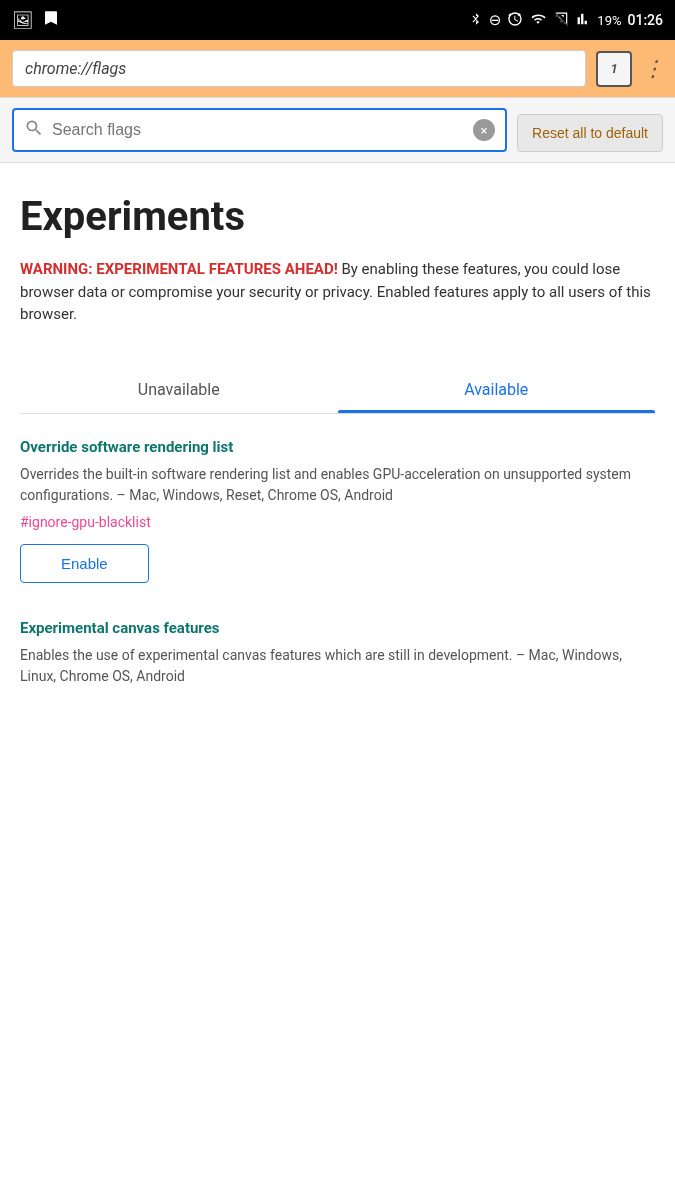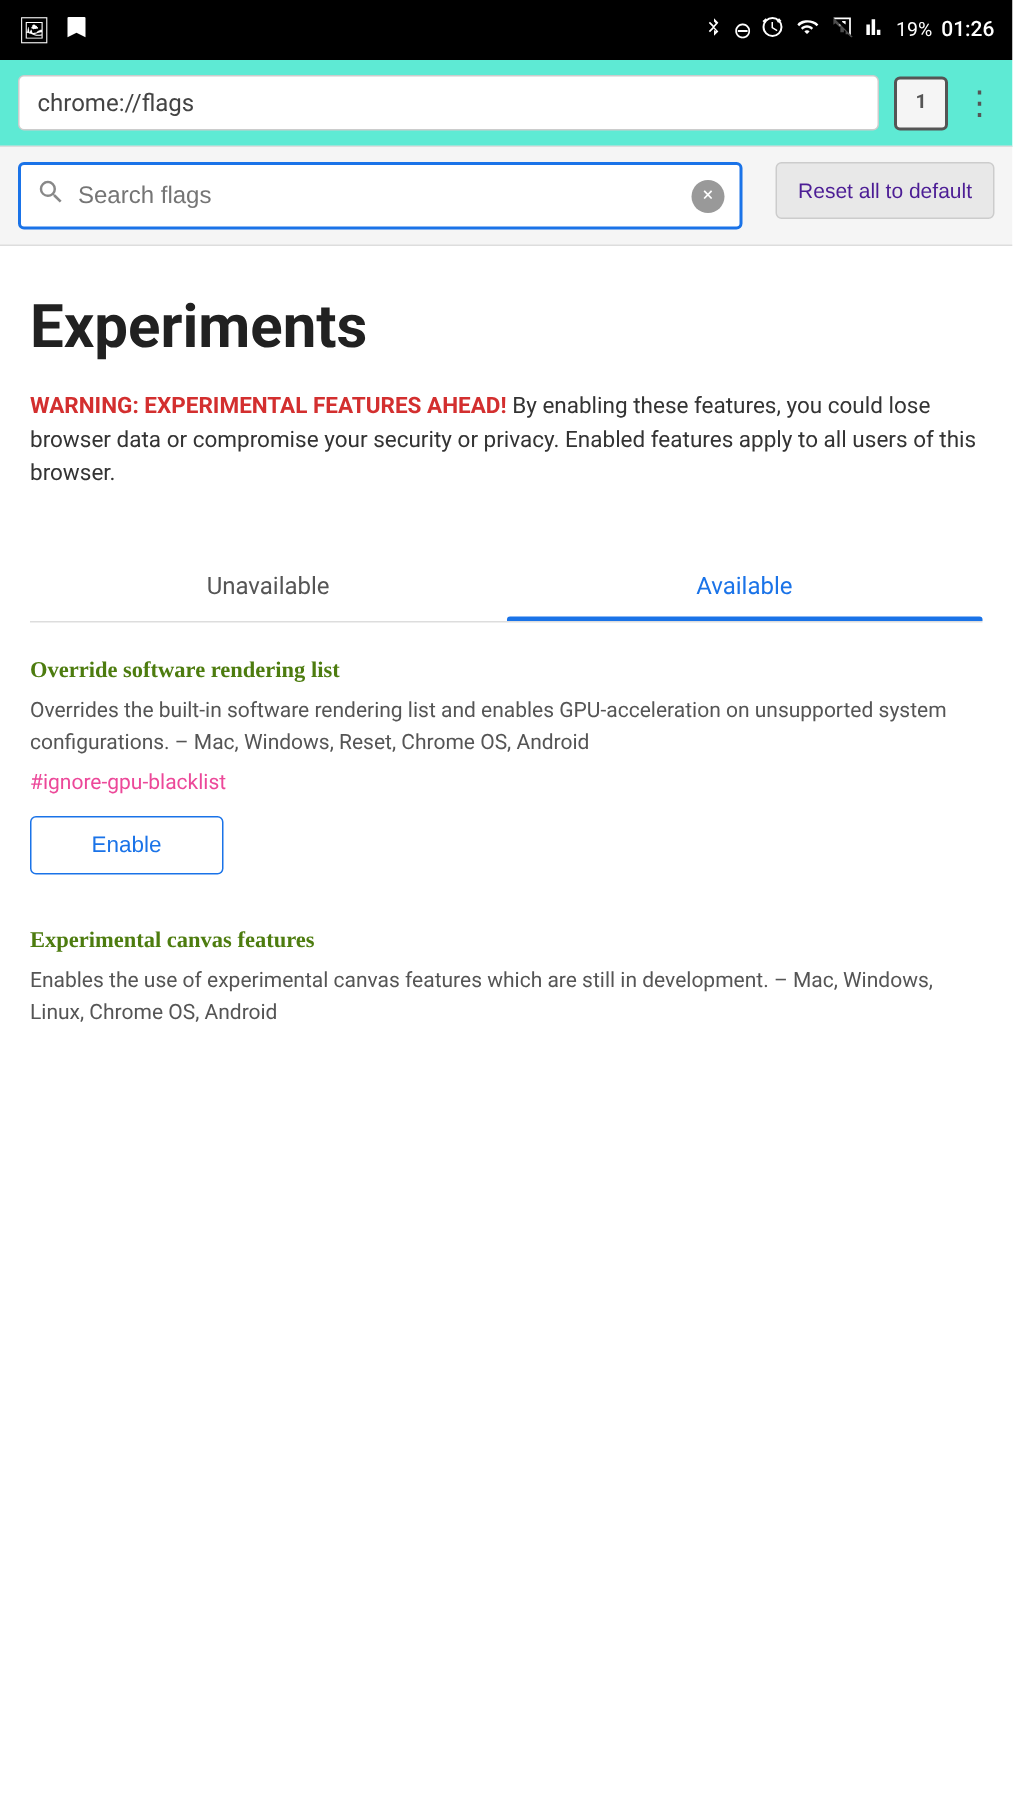--- a/index.html
+++ b/index.html
@@ -31,26 +31,27 @@
     }
     .status-right {
       display: flex;
       align-items: center;
       gap: 6px;
       font-size: 13px;
     }
 
     
     .address-bar {
-      background: #5eead4;
+      background: #fdba74;
       border-bottom: 1px solid #ddd;
       padding: 10px 12px;
       display: flex;
       align-items: center;
       gap: 10px;
+      font-style: italic;
     }
     .address-input {
       flex: 1;
       background: #fff;
       border: 1px solid #ccc;
       border-radius: 4px;
       padding: 8px 12px;
       font-size: 16px;
       color: #444;
     }
@@ -72,22 +73,22 @@
       color: #555;
       letter-spacing: -1px;
     }
 
     
     .toolbar {
       background: #f5f5f5;
       border-bottom: 1px solid #ddd;
       padding: 10px 12px;
       display: flex;
-      align-items: flex-start;
-      gap: 22px;
+      align-items: flex-end;
+      gap: 10px;
     }
     .search-box {
       flex: 1;
       border: 2px solid #1a73e8;
       border-radius: 4px;
       display: flex;
       align-items: center;
       padding: 8px 10px;
       background: #fff;
       gap: 8px;
@@ -117,21 +118,21 @@
       font-size: 13px;
       cursor: pointer;
       flex-shrink: 0;
     }
     .reset-btn {
       background: #e8e8e8;
       border: 1px solid #ccc;
       border-radius: 4px;
       padding: 10px 14px;
       font-size: 14px;
-      color: #4c1d95;
+      color: #a16207;
       cursor: pointer;
       white-space: nowrap;
     }
 
     
     .main-content {
       padding: 30px 20px 20px 20px;
     }
 
     .experiments-title {
@@ -189,23 +190,22 @@
     }
 
     
     .flag-item {
       margin-bottom: 28px;
       padding-bottom: 8px;
     }
     .flag-title {
       font-size: 15px;
       font-weight: bold;
-      color: #4d7c0f;
+      color: #0f766e;
       margin-bottom: 8px;
-      font-family: Liberation Serif, serif;
     }
     .flag-description {
       font-size: 14px;
       color: #555;
       line-height: 1.5;
       margin-bottom: 8px;
     }
     .flag-link {
       color: #ec4899;
       font-size: 14px;

